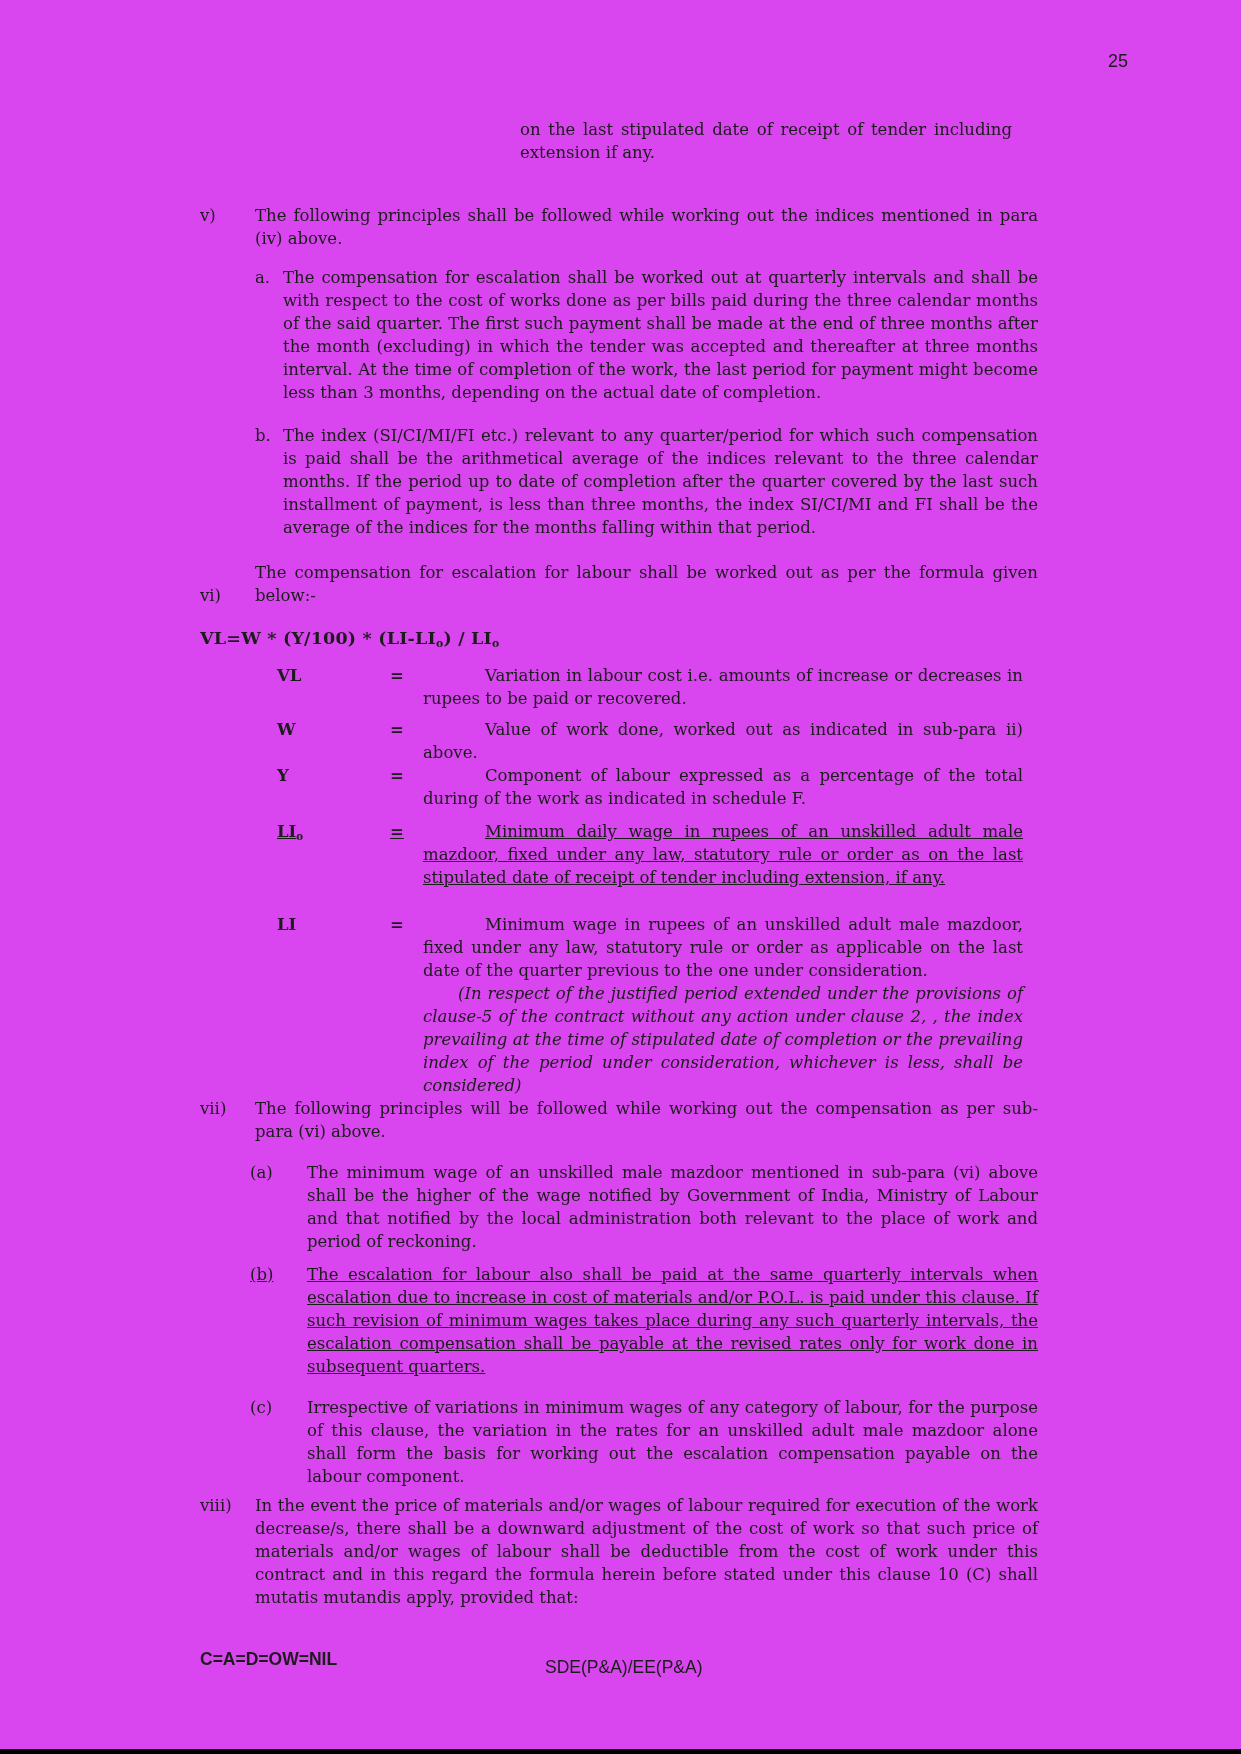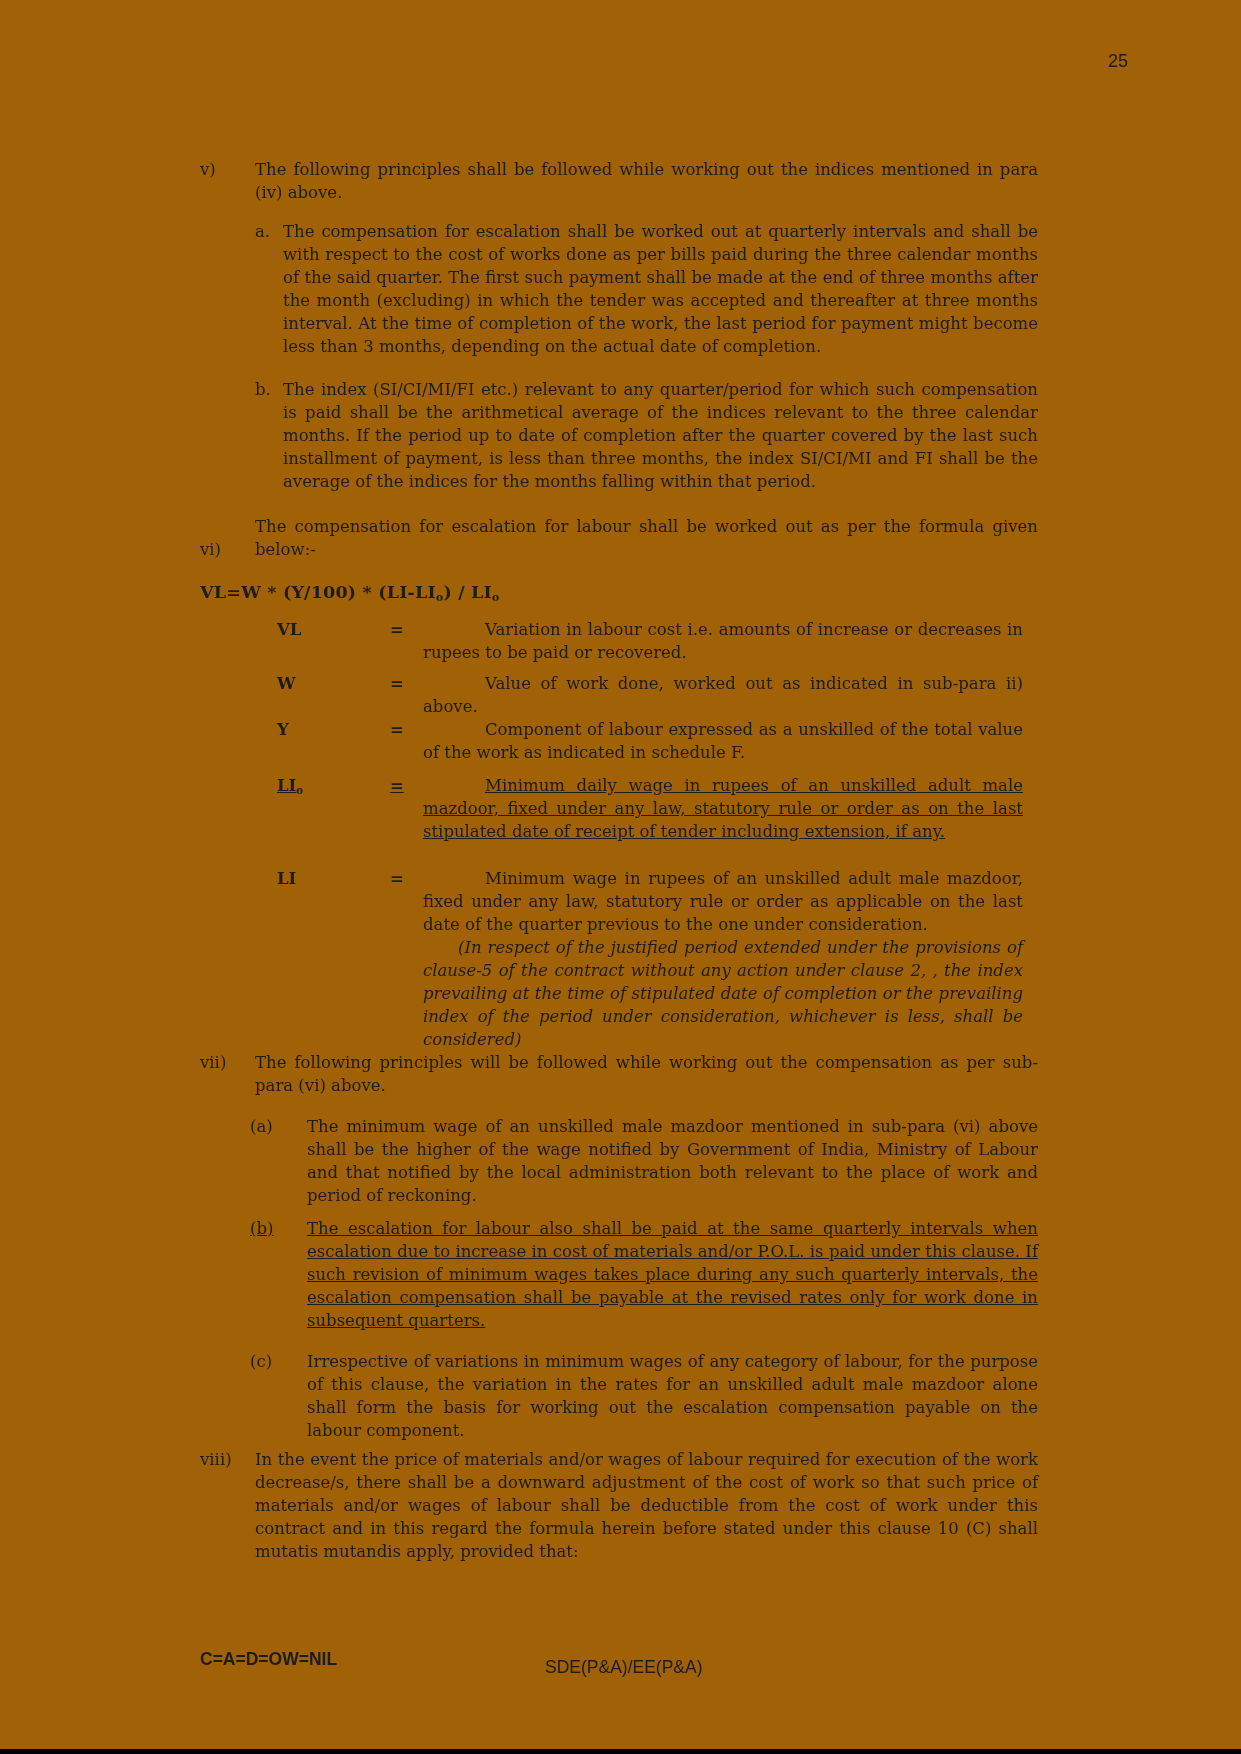--- a/index.html
+++ b/index.html
@@ -1,21 +1,21 @@
 <!DOCTYPE html>
 <html><head>
 <meta charset="utf-8">
 <style>
   * { margin:0; padding:0; box-sizing:border-box; }
   html, body { background:#e8e8e8; }
   .page {
     position:relative;
     width:1241px; height:1754px;
     margin:0 auto;
-    background:#a16207;
+    background:#d946ef;
     color:#1c1c1c;
     font-family:"DejaVu Serif","Liberation Serif",serif;
     font-size:16.5px;
     line-height:23px;
     overflow:hidden;
   }
   .page-number {
     position:absolute; top:50px; left:1108px;
     font-family:"Liberation Sans",sans-serif;
     font-size:18px;
@@ -66,20 +66,21 @@
 </style>
 </head>
 <body>
 
 <div class="page">
 
   <div class="page-number">25</div>
 
   <div class="content">
 
+    <p class="fragment">on the last stipulated date of receipt of tender including extension if any.</p>
 
     <div class="item mt-40">
       <span class="marker">v)</span>
       <p class="body">The following principles shall be followed while working out the indices mentioned in para (iv) above.</p>
     </div>
 
     <div class="item sub mt-16">
       <span class="marker">a.</span>
       <p class="body">The compensation for escalation shall be worked out at quarterly intervals and shall be with respect to the cost of works done as per bills paid during the three calendar months of the said quarter. The first such payment shall be made at the end of three months after the month (excluding) in which the tender was accepted and thereafter at three months interval. At the time of completion of the work, the last period for payment might become less than 3 months, depending on the actual date of completion.</p>
     </div>
@@ -113,21 +114,21 @@
         <span class="eq">=</span>
         <div class="defcol">
           <p class="deftext">Value of work done, worked out as indicated in sub-para ii) above.</p>
         </div>
       </div>
 
       <div class="defrow">
         <span class="term"><span>Y</span><sub></sub></span>
         <span class="eq">=</span>
         <div class="defcol">
-          <p class="deftext">Component of labour expressed as a unskilled of the total value of the work as indicated in schedule F.</p>
+          <p class="deftext">Component of labour expressed as a percentage of the total during of the work as indicated in schedule F.</p>
         </div>
       </div>
 
       <div class="defrow mt-10">
         <span class="term"><span>LI</span><sub>o</sub></span>
         <span class="eq">=</span>
         <div class="defcol">
           <p class="deftext">Minimum daily wage in rupees of an unskilled adult male mazdoor, fixed under any law, statutory rule or order as on the last stipulated date of receipt of tender including extension, if any.</p>
         </div>
       </div>

